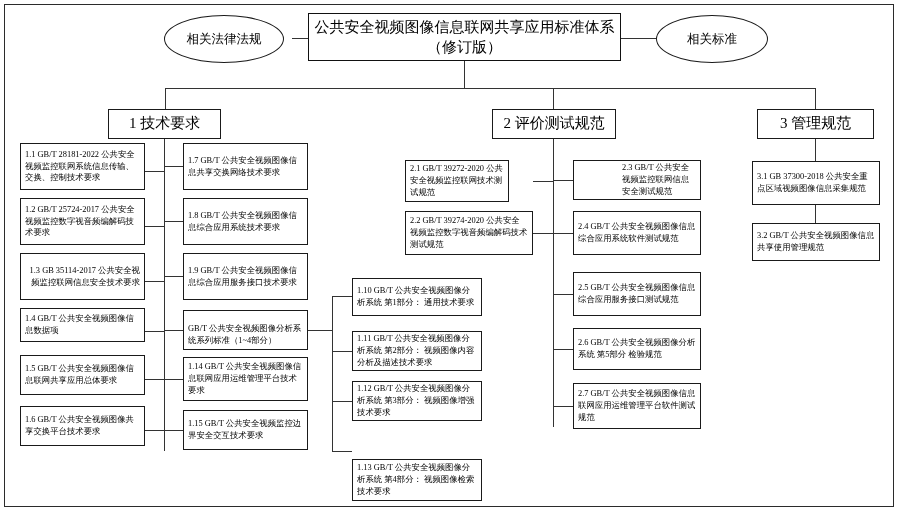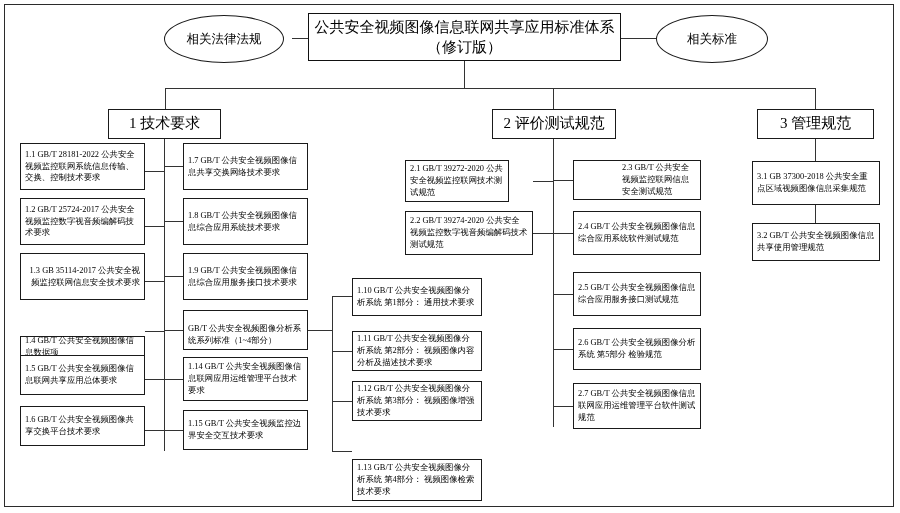--- a/index.html
+++ b/index.html
@@ -130,21 +130,21 @@
 
   <div class="box leaf" style="left:20px;top:143px;width:125px;height:47px;">
     <span class="txt">1.1 GB/T 28181-2022 公共安全视频监控联网系统信息传输、交换、控制技术要求</span>
   </div>
   <div class="box leaf" style="left:20px;top:198px;width:125px;height:47px;">
     <span class="txt">1.2 GB/T 25724-2017 公共安全视频监控数字视音频编解码技术要求</span>
   </div>
   <div class="box leaf" style="left:20px;top:253px;width:125px;height:47px;text-align:right;">
     <span class="txt">1.3 GB 35114-2017 公共安全视频监控联网信息安全技术要求</span>
   </div>
-  <div class="box leaf" style="left:20px;top:308px;width:125px;height:22px;margin-top:28px;">
+  <div class="box leaf" style="left:20px;top:308px;width:125px;height:34px;">
     <span class="txt">1.4 GB/T 公共安全视频图像信息数据项</span>
   </div>
   <div class="box leaf" style="left:20px;top:355px;width:125px;height:40px;">
     <span class="txt">1.5 GB/T 公共安全视频图像信息联网共享应用总体要求</span>
   </div>
   <div class="box leaf" style="left:20px;top:406px;width:125px;height:40px;">
     <span class="txt">1.6 GB/T 公共安全视频图像共享交换平台技术要求</span>
   </div>
 
   <div class="ln lnh" style="left:145px;top:171px;width:20px;"></div>

